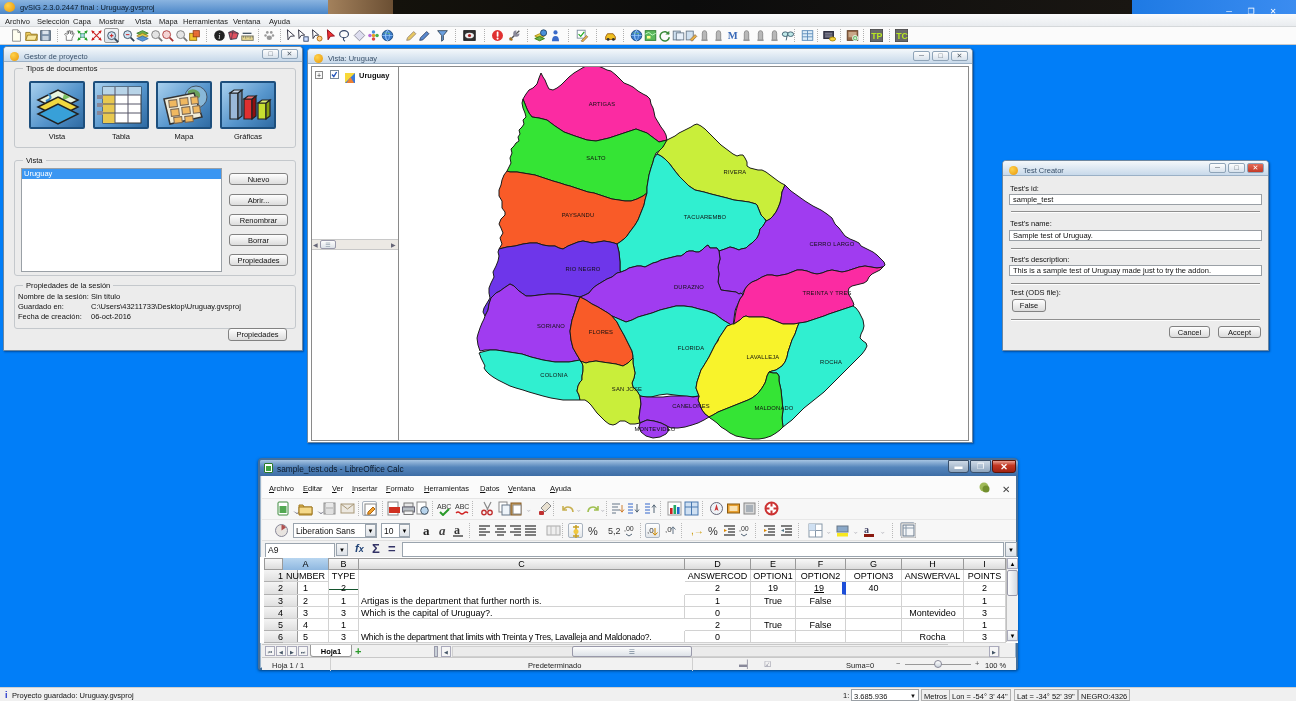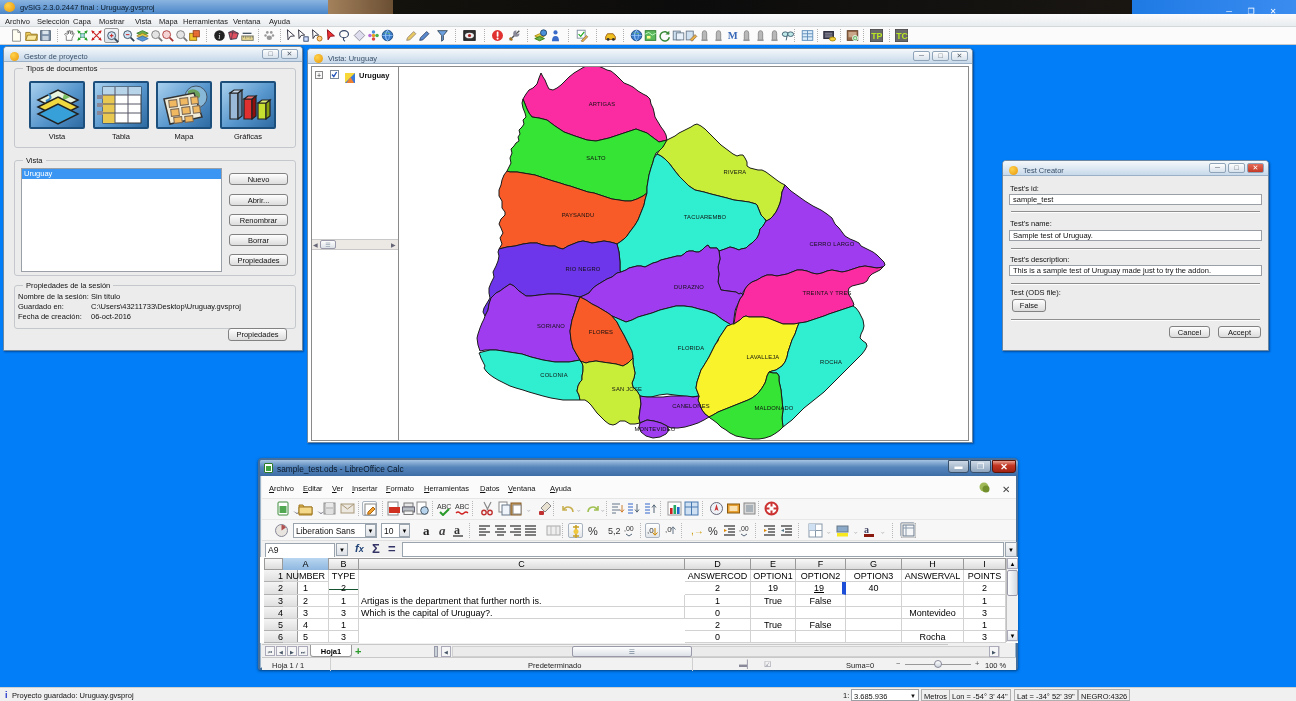--- a/index.html
+++ b/index.html
@@ -794,20 +794,21 @@
 <span class="abs" style="left:69px;top:62px;width:30px;height:12px;border-right:1px solid #d2d2d2;border-bottom:1px solid #d2d2d2;text-align:center;line-height:12px;white-space:nowrap;overflow:hidden;">1</span>
 <span class="abs" style="left:425px;top:62px;width:66px;height:12px;border-right:1px solid #d2d2d2;border-bottom:1px solid #d2d2d2;text-align:center;line-height:12px;white-space:nowrap;overflow:hidden;">2</span>
 <span class="abs" style="left:491px;top:62px;width:45px;height:12px;border-right:1px solid #d2d2d2;border-bottom:1px solid #d2d2d2;text-align:center;line-height:12px;white-space:nowrap;overflow:hidden;">True</span>
 <span class="abs" style="left:536px;top:62px;width:50px;height:12px;border-right:1px solid #d2d2d2;border-bottom:1px solid #d2d2d2;text-align:center;line-height:12px;white-space:nowrap;overflow:hidden;">False</span>
 <span class="abs" style="left:586px;top:62px;width:56px;height:12px;border-right:1px solid #d2d2d2;border-bottom:1px solid #d2d2d2;text-align:center;line-height:12px;white-space:nowrap;overflow:hidden;"></span>
 <span class="abs" style="left:642px;top:62px;width:62px;height:12px;border-right:1px solid #d2d2d2;border-bottom:1px solid #d2d2d2;text-align:center;line-height:12px;white-space:nowrap;overflow:hidden;"></span>
 <span class="abs" style="left:704px;top:62px;width:42px;height:12px;border-right:1px solid #d2d2d2;border-bottom:1px solid #d2d2d2;text-align:center;line-height:12px;white-space:nowrap;overflow:hidden;">1</span>
 <span class="abs" style="left:4px;top:74px;width:34px;height:12px;background:linear-gradient(#f4f4f4,#e0e0e0);border-right:1px solid #9a9a9a;border-bottom:1px solid #b0b0b0;text-align:center;line-height:12px;">6</span>
 <span class="abs" style="left:23px;top:74px;width:46px;height:12px;border-right:1px solid #d2d2d2;border-bottom:1px solid #d2d2d2;text-align:center;line-height:12px;white-space:nowrap;overflow:hidden;">5</span>
 <span class="abs" style="left:69px;top:74px;width:30px;height:12px;border-right:1px solid #d2d2d2;border-bottom:1px solid #d2d2d2;text-align:center;line-height:12px;white-space:nowrap;overflow:hidden;">3</span>
+<span class="abs" style="left:99px;top:74px;width:326px;height:12px;border-right:1px solid #d2d2d2;border-bottom:1px solid #d2d2d2;text-align:left;padding-left:2px;font-size:8.6px;letter-spacing:-0.25px;line-height:12px;white-space:nowrap;overflow:hidden;">Which is the department that limits with Treinta y Tres, Lavalleja and Maldonado?.</span>
 <span class="abs" style="left:425px;top:74px;width:66px;height:12px;border-right:1px solid #d2d2d2;border-bottom:1px solid #d2d2d2;text-align:center;line-height:12px;white-space:nowrap;overflow:hidden;">0</span>
 <span class="abs" style="left:491px;top:74px;width:45px;height:12px;border-right:1px solid #d2d2d2;border-bottom:1px solid #d2d2d2;text-align:center;line-height:12px;white-space:nowrap;overflow:hidden;"></span>
 <span class="abs" style="left:536px;top:74px;width:50px;height:12px;border-right:1px solid #d2d2d2;border-bottom:1px solid #d2d2d2;text-align:center;line-height:12px;white-space:nowrap;overflow:hidden;"></span>
 <span class="abs" style="left:586px;top:74px;width:56px;height:12px;border-right:1px solid #d2d2d2;border-bottom:1px solid #d2d2d2;text-align:center;line-height:12px;white-space:nowrap;overflow:hidden;"></span>
 <span class="abs" style="left:642px;top:74px;width:62px;height:12px;border-right:1px solid #d2d2d2;border-bottom:1px solid #d2d2d2;text-align:center;line-height:12px;white-space:nowrap;overflow:hidden;">Rocha</span>
 <span class="abs" style="left:704px;top:74px;width:42px;height:12px;border-right:1px solid #d2d2d2;border-bottom:1px solid #d2d2d2;text-align:center;line-height:12px;white-space:nowrap;overflow:hidden;">3</span>
 <div class="abs" style="left:746px;top:1px;width:12px;height:84px;background:#f0f0f0;border-left:1px solid #c0c0c0;">
 <span class="abs" style="left:0px;top:0px;width:11px;height:11px;background:linear-gradient(#fdfdfd,#dfe3e8);border:1px solid #aab;font-size:6px;text-align:center;line-height:10px;">▲</span>
 <span class="abs" style="left:0px;top:12px;width:11px;height:26px;background:linear-gradient(90deg,#fdfdfd,#d5dae0);border:1px solid #99a;border-radius:2px;"></span>
 <span class="abs" style="left:0px;top:72px;width:11px;height:11px;background:linear-gradient(#fdfdfd,#dfe3e8);border:1px solid #aab;font-size:6px;text-align:center;line-height:10px;">▼</span>

